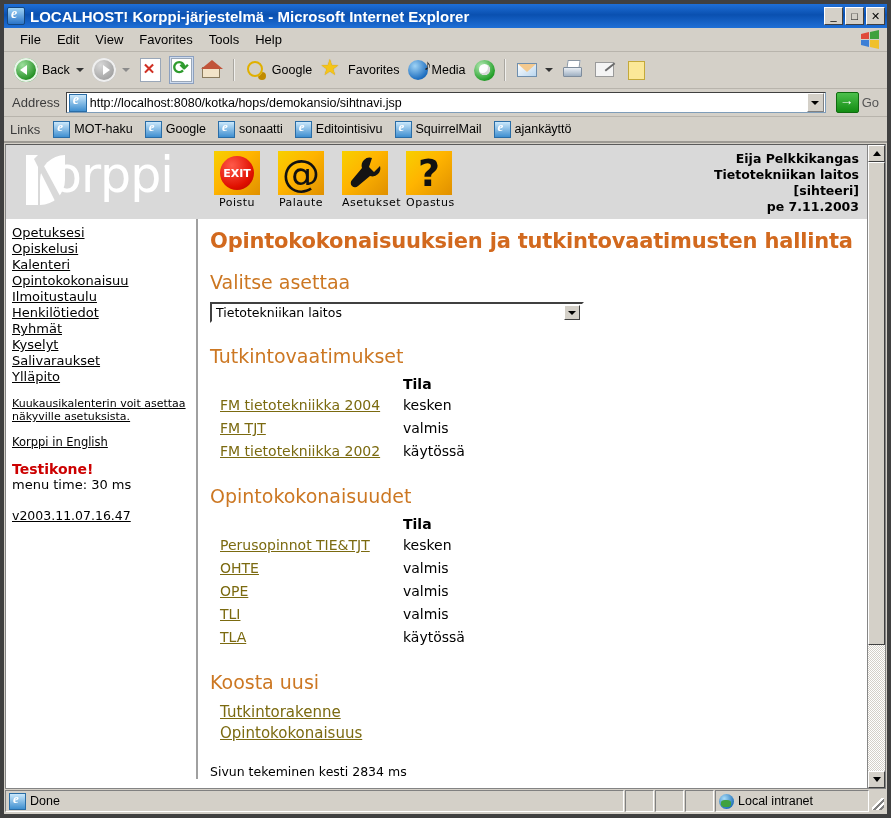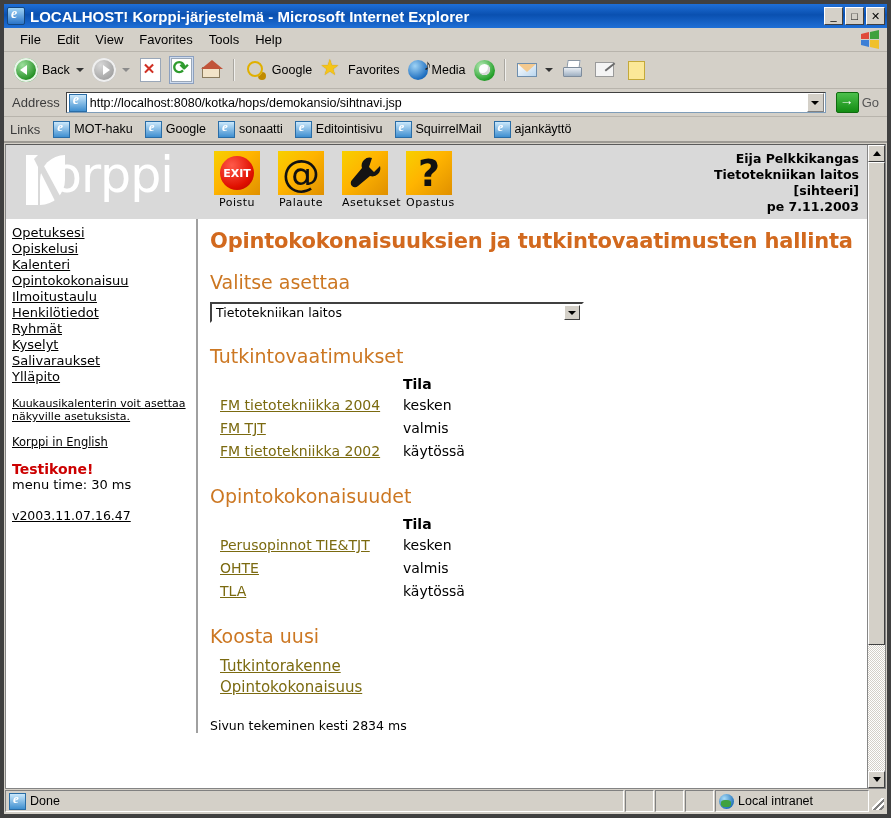--- a/index.html
+++ b/index.html
@@ -1017,20 +1017,32 @@
               <td>kesken</td>
             </tr>
             <tr>
               <td class="name-col">
                 <a href="#">OHTE</a>
               </td>
               <td>valmis</td>
             </tr>
             <tr>
               <td class="name-col">
+                <a href="#">OPE</a>
+              </td>
+              <td>valmis</td>
+            </tr>
+            <tr>
+              <td class="name-col">
+                <a href="#">TLI</a>
+              </td>
+              <td>valmis</td>
+            </tr>
+            <tr>
+              <td class="name-col">
                 <a href="#">TLA</a>
               </td>
               <td>käytössä</td>
             </tr>
           </tbody>
             </table>
 
           <div class="h2">Koosta uusi</div>
           <div class="newlinks">
             <a href="#">Tutkintorakenne</a>

